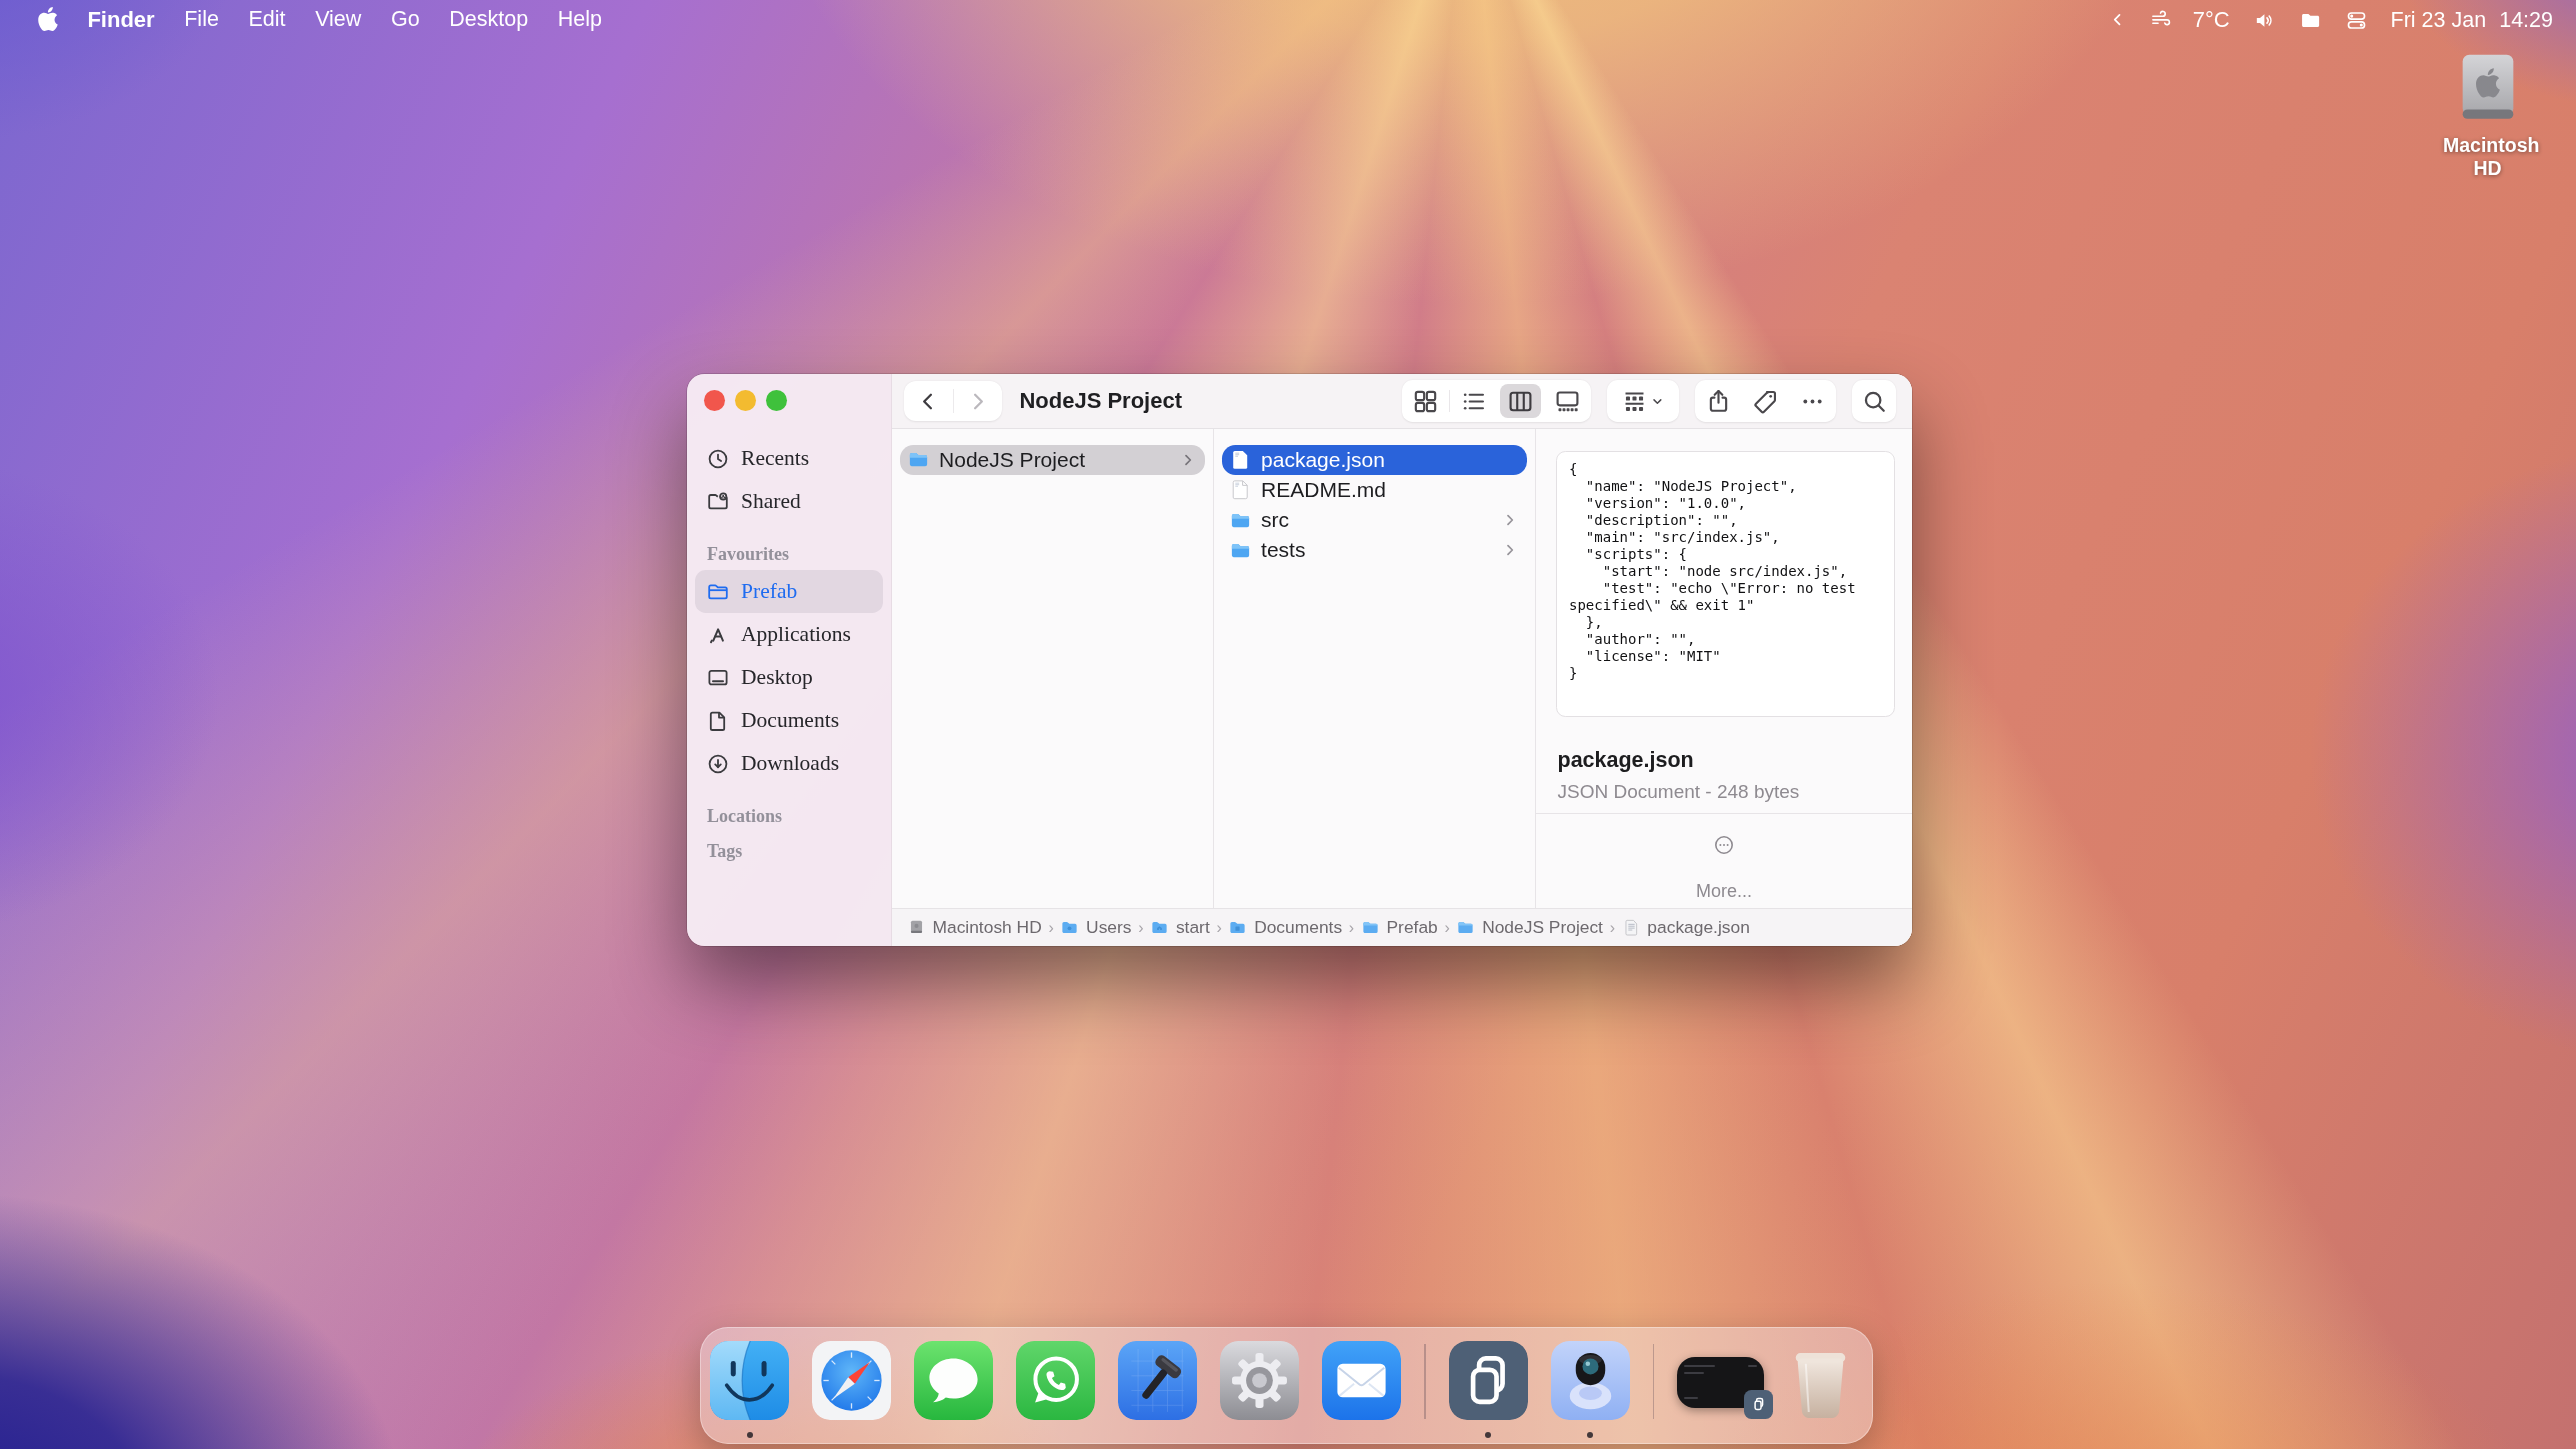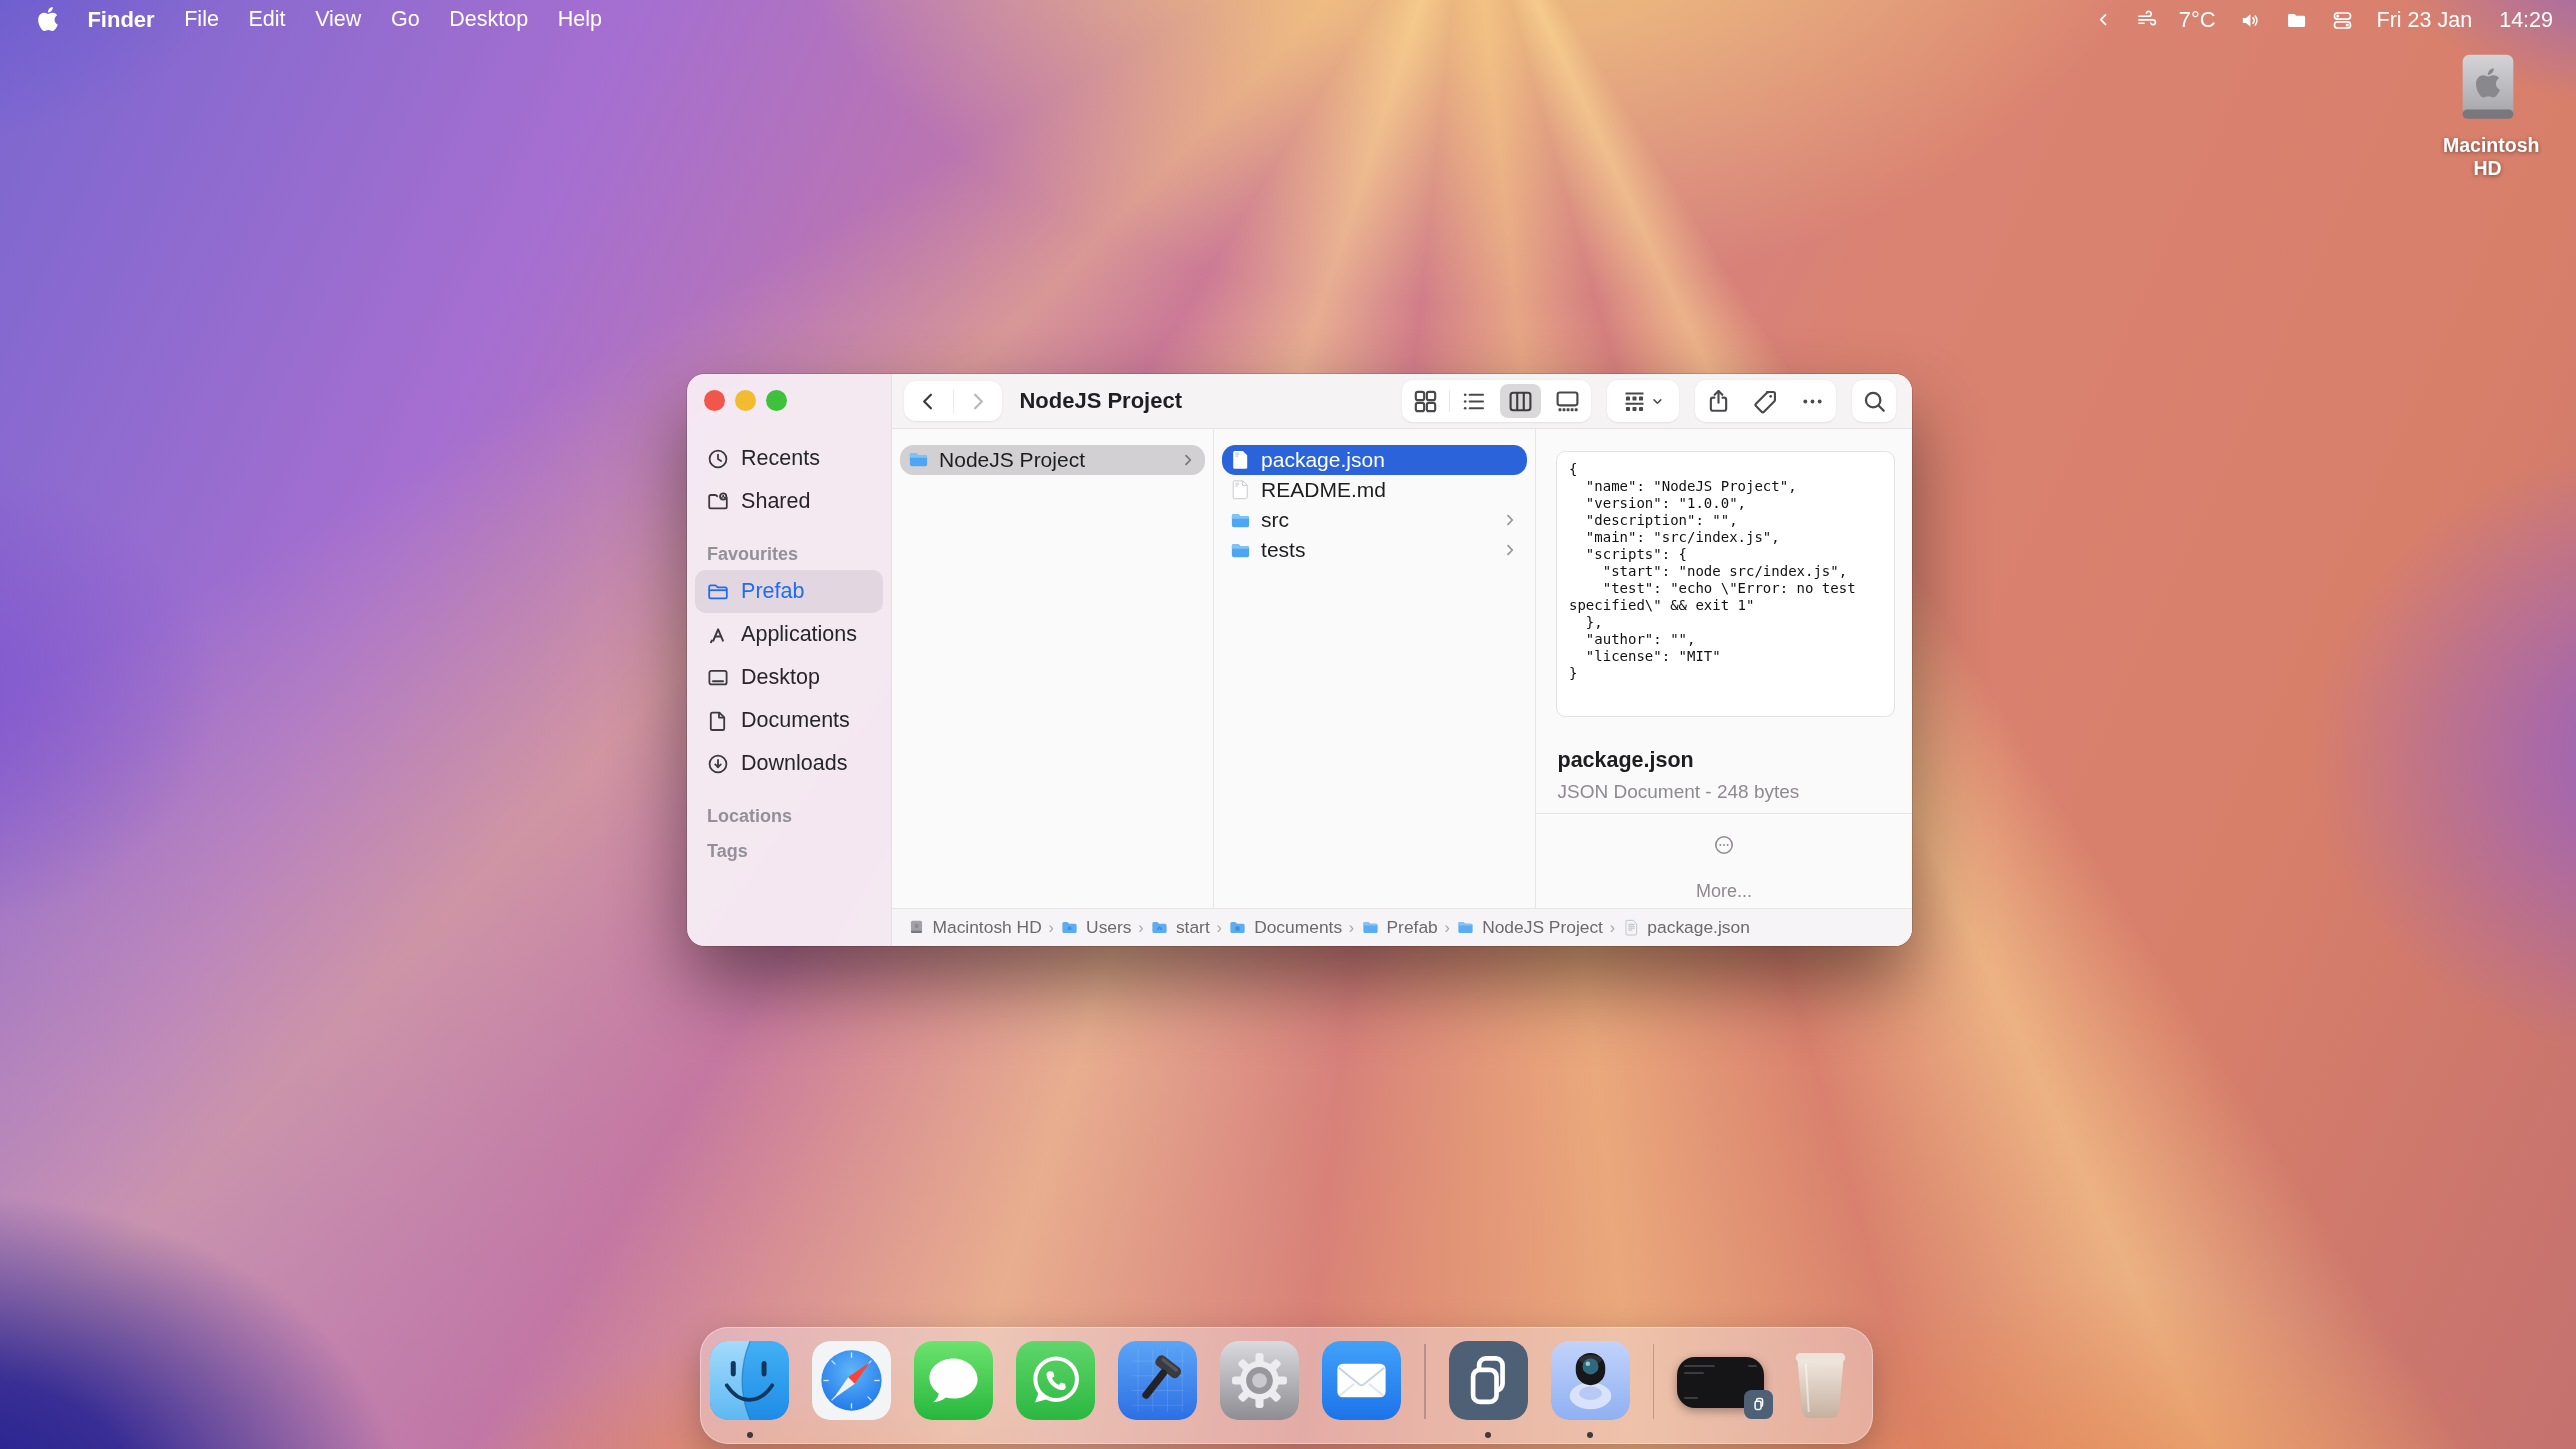--- a/index.html
+++ b/index.html
@@ -28,32 +28,32 @@
   svg { display:block; }
 
   
   .menubar { position:absolute; top:0; left:0; right:0; height:40px; display:flex; align-items:center;
     padding:0 23px; color:#fff; font-size:21.5px; z-index:50; }
   .mb-left { display:flex; align-items:flex-start; }
   .mb-item { padding:0 14.8px; cursor:default; }
   .mb-app { font-weight:700; font-size:22px; }
   .mb-right { margin-left:auto; display:flex; align-items:center; gap:23px; }
   .mb-status { display:flex; align-items:flex-start; gap:20px; }
-  .mb-clock { display:flex; gap:27px; }
+  .mb-clock { display:flex; gap:13px; }
 
   
   .hd-icon { position:absolute; left:2443px; top:52px; width:89px; text-align:center; }
   .hd-icon svg { margin:0 auto; }
   .hd-label { margin-top:6.7px; color:#fff; font-size:19.5px; font-weight:700; text-shadow:0 1.3px 4px rgba(0,0,0,0.45); }
 
   
   .window { position:absolute; left:687px; top:374px; width:1225px; height:572px; border-radius:17.4px;
     display:flex; overflow:hidden; box-shadow:0 37px 74px rgba(0,0,0,0.45), 0 0 0 0.7px rgba(0,0,0,0.18); }
 
-  .sidebar { width:205px; background:rgba(245,234,243,0.98); position:relative; flex:none; border-right:0.7px solid rgba(0,0,0,0.05); }
+  .sidebar { width:205px; background:rgba(245,234,243,0.98); position:relative; flex:none; border-right:0.7px solid rgba(0,0,0,0.05);font-family:Liberation Serif, serif; }
   .traffic { position:absolute; top:16px; left:17px; display:flex; gap:10px; }
   .traffic span { width:21px; height:21px; border-radius:50%; }
   .tl-red { background:#f1564c; } .tl-yellow { background:#f3bb30; } .tl-green { background:#3fc13c; }
 
   .side-list { margin-top:63px; }
   .side-row { height:43px; display:flex; align-items:center; gap:11.4px; margin:0 8px; padding:0 10.7px;
     font-size:21.5px; color:#26262a; border-radius:10.7px; }
   .side-row .s-icn { width:24px; height:24px; color:#3b3b3f; flex:none; }
   .side-row.selected { background:rgba(110,100,120,0.13); color:#1f6cf0; }
   .side-row.selected .s-icn { color:#1f6cf0; }

